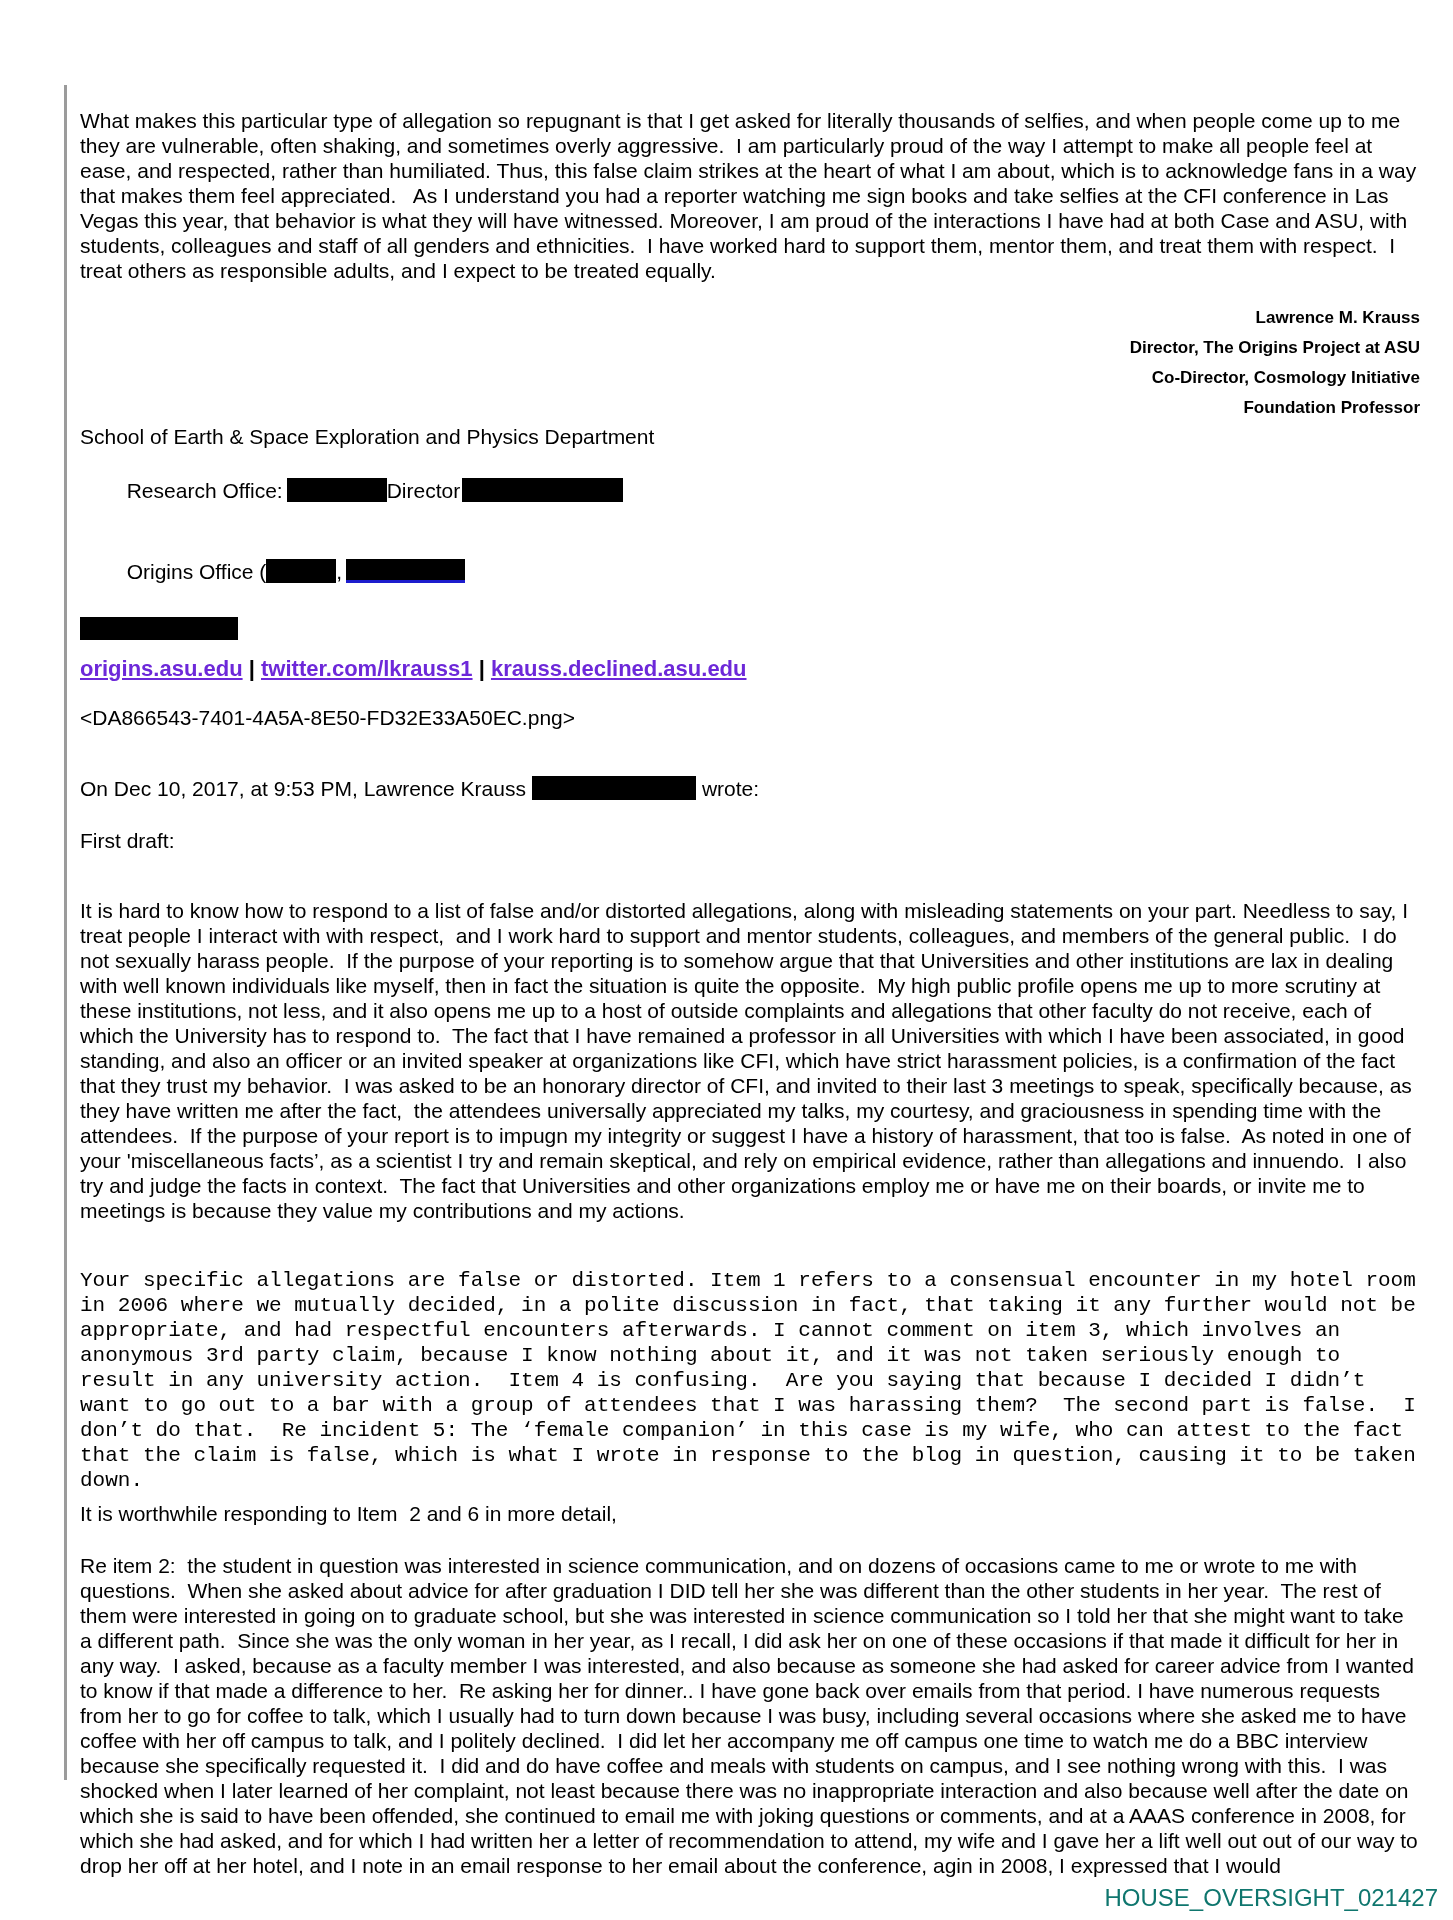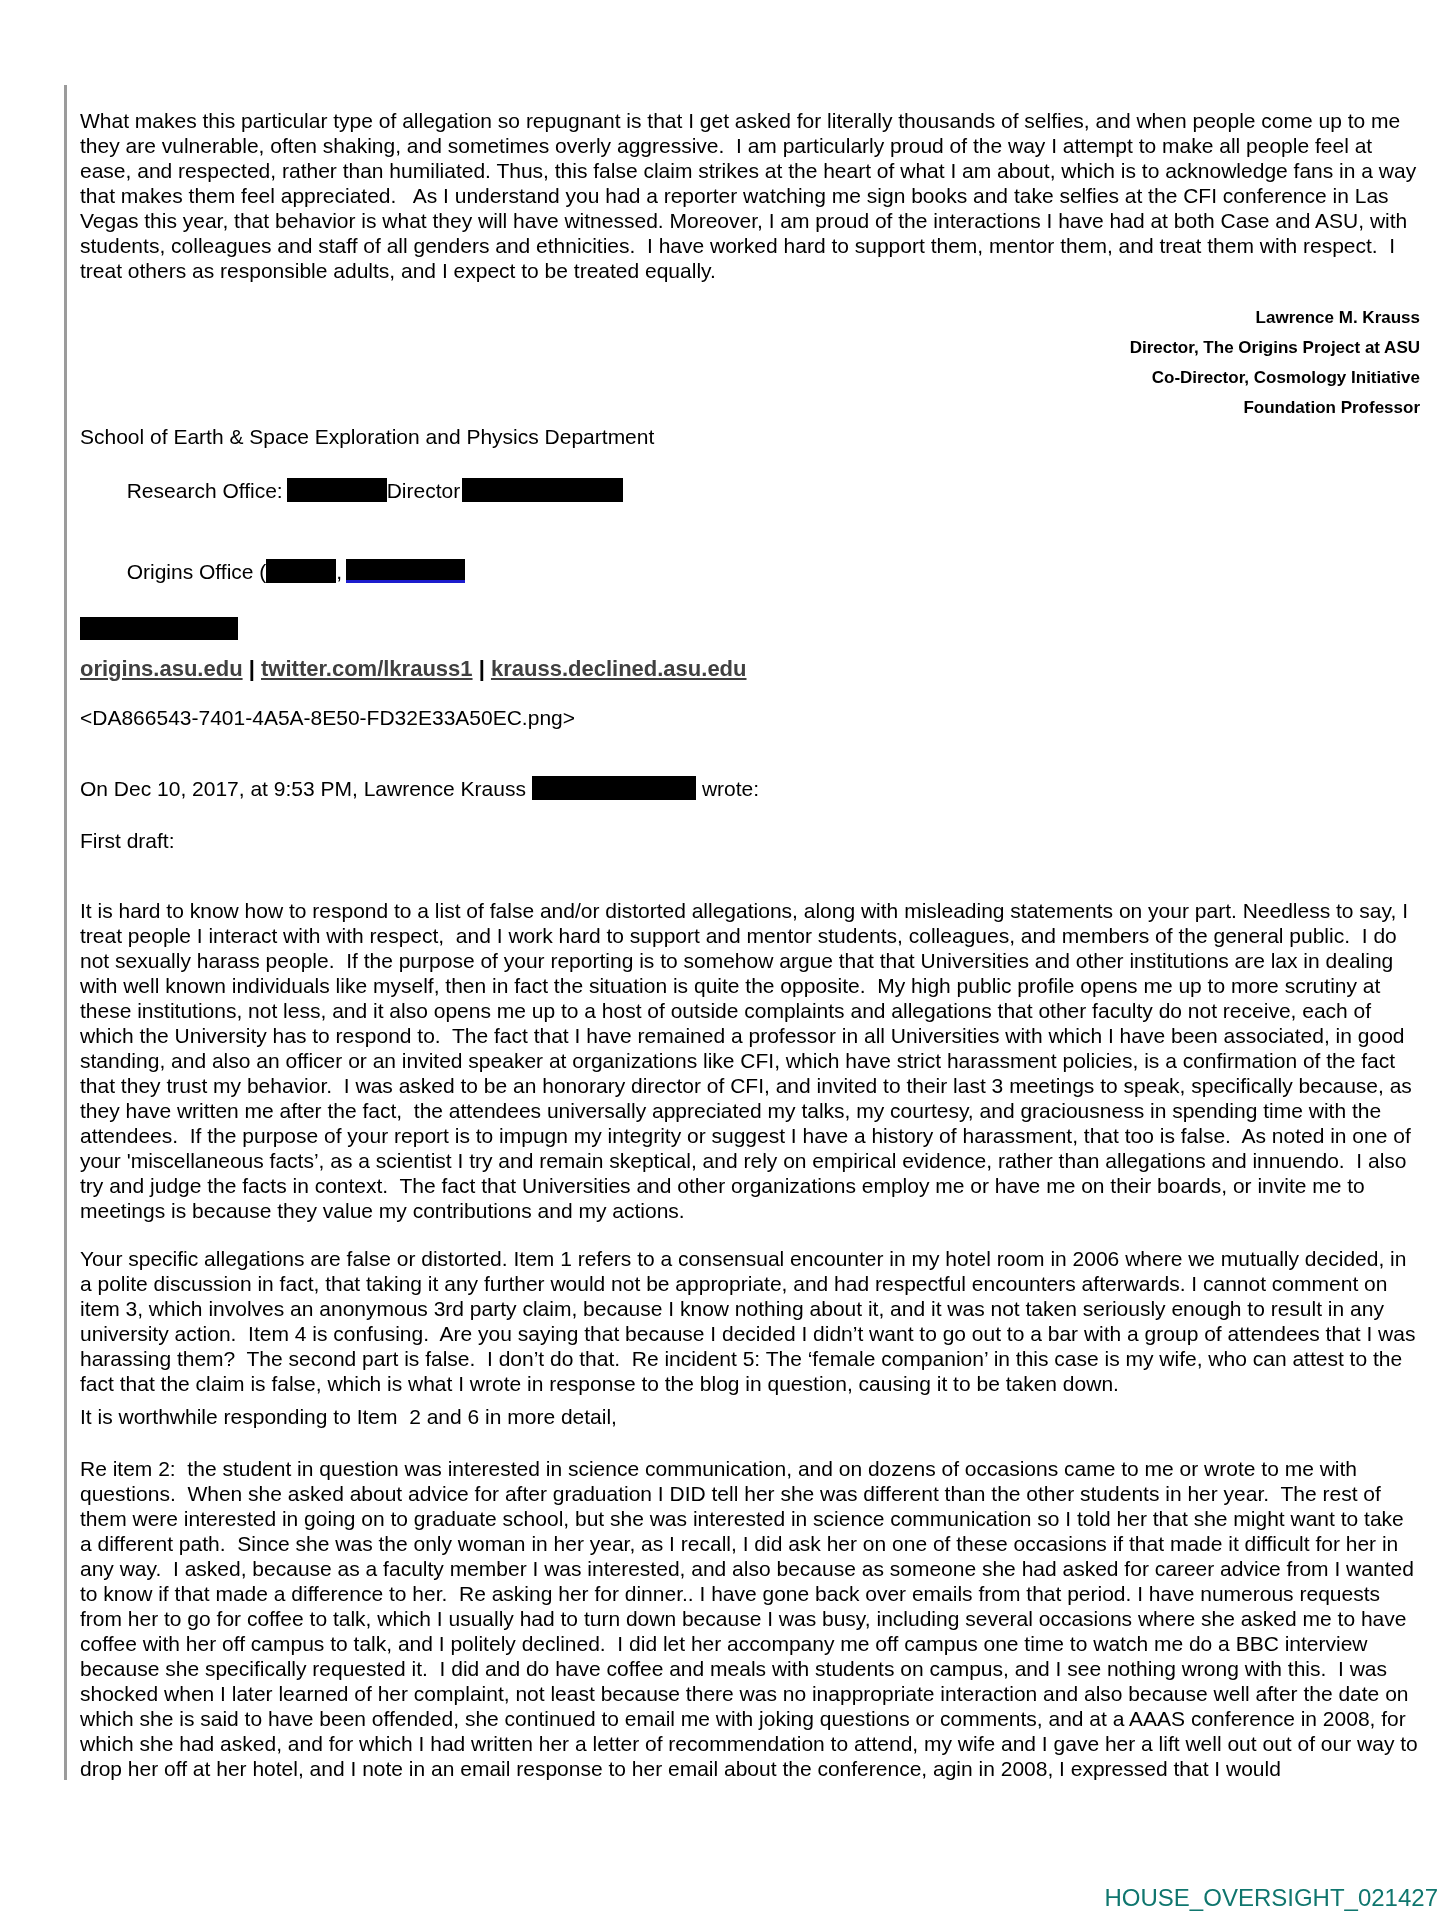--- a/index.html
+++ b/index.html
@@ -62,38 +62,38 @@
     background: #000000;
     margin-top: 5px;
   }
   .links-line {
     margin-top: 15px;
     font-size: 22px;
     font-weight: bold;
     line-height: 28px;
   }
   .doc-link {
-    color: #404040;
+    color: #6d28d9;
     text-decoration: underline;
     cursor: pointer;
   }
   .link-sep { color: #000000; text-decoration: none; }
   .attachment-line {
     margin-top: 22px;
     font-size: 21px;
     line-height: 25px;
   }
   .quote-header {
     margin-top: 45px;
     font-size: 21px;
     line-height: 27px;
   }
   .first-draft { margin-top: 26px; }
   .para-gap-lg { margin-top: 45px; }
-  .para-gap-md { margin-top: 23px; }
+  .para-gap-md { margin-top: 45px; font-family: Liberation Mono, monospace; }
   .para-gap-sm { margin-top: 8px; }
   .para-gap-p5 { margin-top: 27px; }
   .bates {
     position: absolute;
     right: 15px;
     bottom: 8px;
     font-size: 24px;
     line-height: 28px;
     color: #0f766e;
   }

